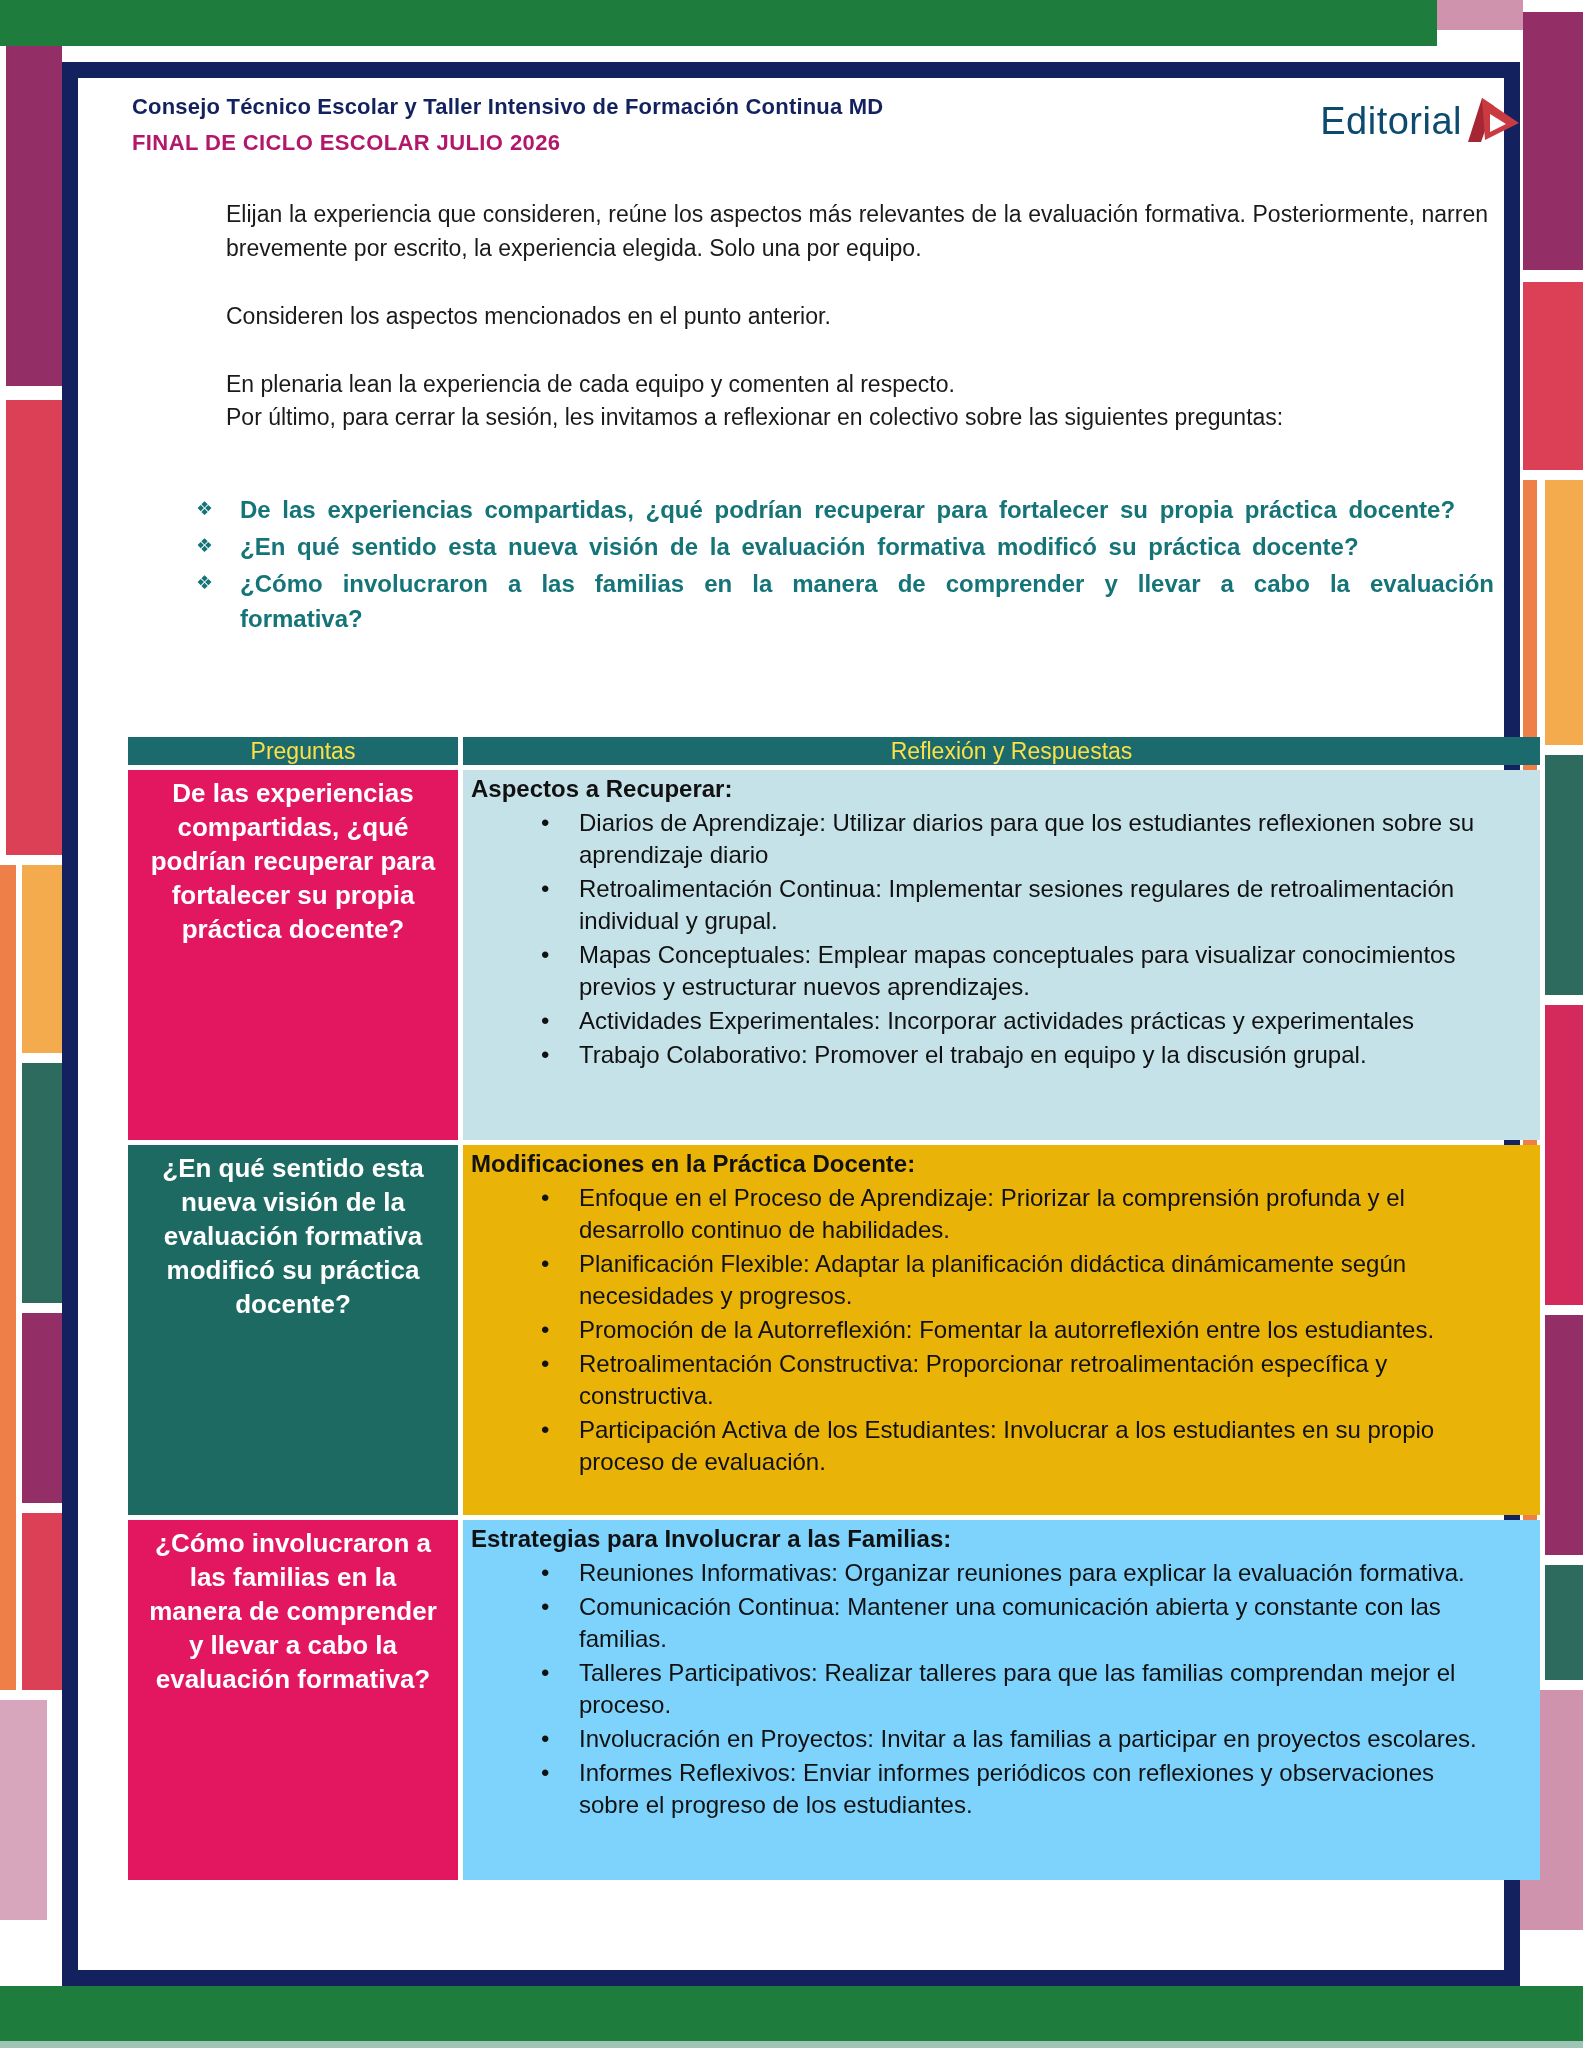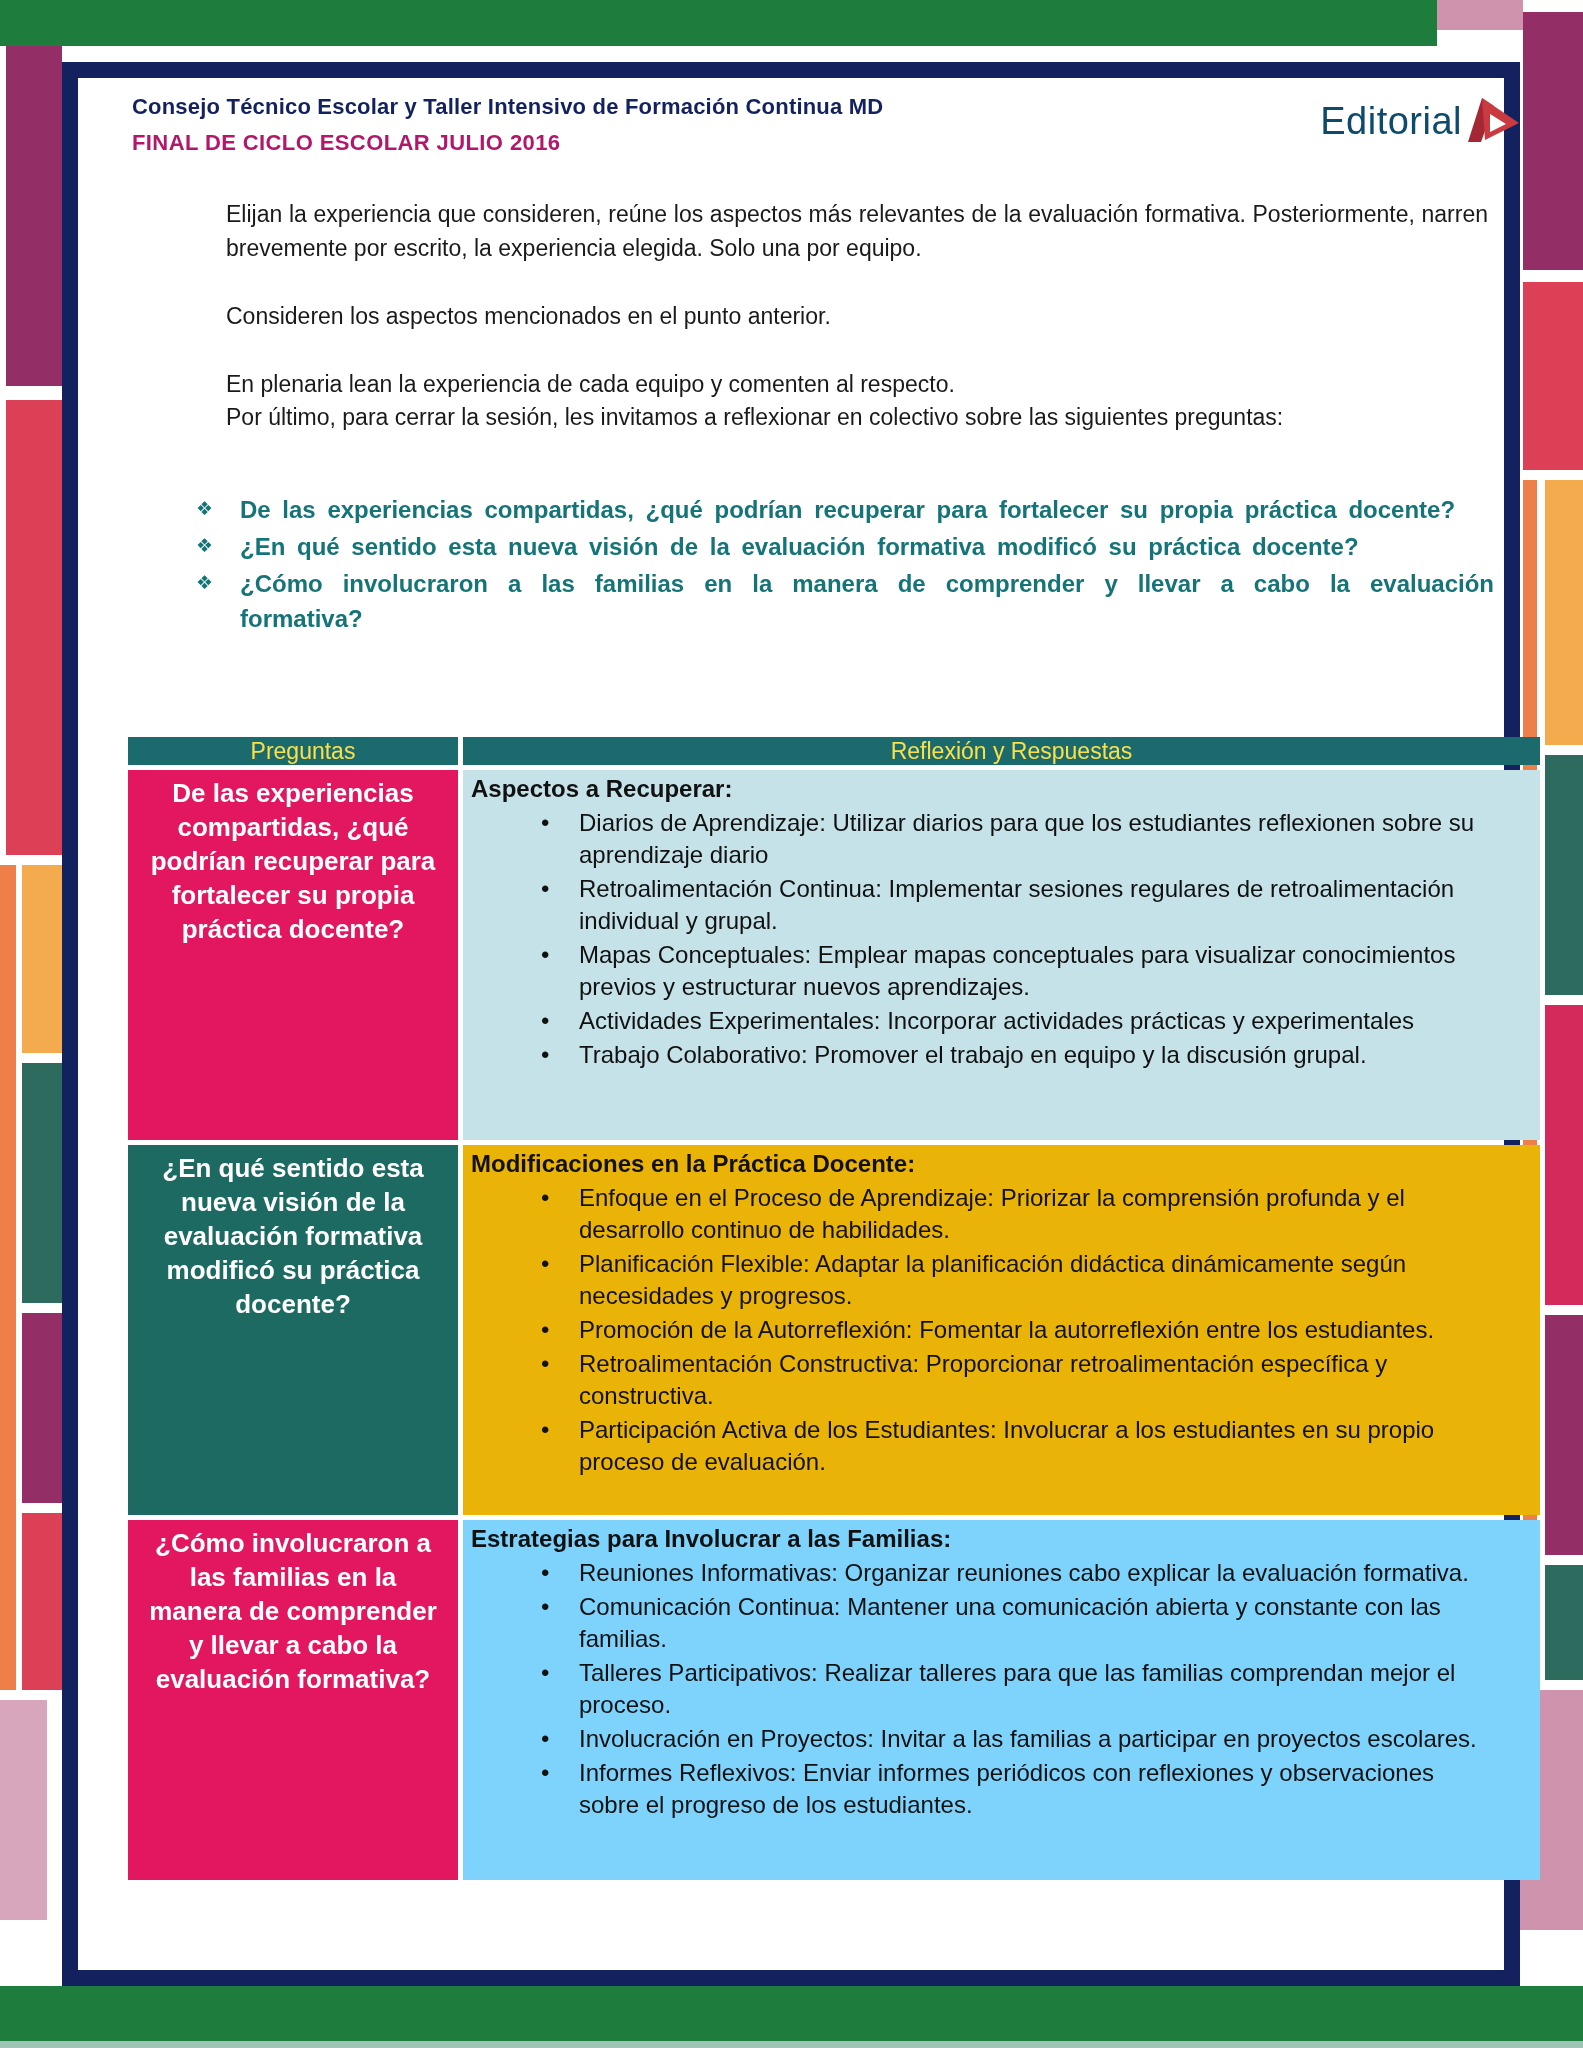--- a/index.html
+++ b/index.html
@@ -85,21 +85,21 @@
   <div class="tile" style="left:1545px;top:1565px;width:38px;height:115px;background:#2d6b5e;"></div>
   <div class="tile" style="left:1516px;top:1690px;width:67px;height:240px;background:#cf93ad;"></div>
 
   <div class="green-bottom"></div>
   <div class="mint-strip"></div>
 
   <div class="frame">
     <div class="frame-inner">
 
       <div class="title1">Consejo Técnico Escolar y Taller Intensivo de Formación Continua MD</div>
-      <div class="title2">FINAL DE CICLO ESCOLAR JULIO 2016</div>
+      <div class="title2">FINAL DE CICLO ESCOLAR JULIO 2026</div>
 
       <div class="logo">
         <span class="logo-text">Editorial</span>
         <span>
           <svg width="56" height="50" viewBox="0 0 56 50">
             <polygon points="2,48 16,4 28,12 15,48" fill="#a62734"></polygon>
             <polygon points="16,4 53,29 19,46" fill="#c93a41"></polygon>
             <polygon points="24,20 40,30 24,38" fill="#ffffff"></polygon>
           </svg>
         </span>
@@ -150,21 +150,21 @@
             <li><span class="dot">•</span><span>Promoción de la Autorreflexión: Fomentar la autorreflexión entre los estudiantes.</span></li>
             <li><span class="dot">•</span><span>Retroalimentación Constructiva: Proporcionar retroalimentación específica y constructiva.</span></li>
             <li><span class="dot">•</span><span>Participación Activa de los Estudiantes: Involucrar a los estudiantes en su propio proceso de evaluación.</span></li>
           </ul>
         </div>
 
         <div class="qcell pink">¿Cómo involucraron a las familias en la manera de comprender y llevar a cabo la evaluación formativa?</div>
         <div class="acell blue3">
           <div class="atitle">Estrategias para Involucrar a las Familias:</div>
           <ul>
-            <li><span class="dot">•</span><span>Reuniones Informativas: Organizar reuniones cabo explicar la evaluación formativa.</span></li>
+            <li><span class="dot">•</span><span>Reuniones Informativas: Organizar reuniones para explicar la evaluación formativa.</span></li>
             <li><span class="dot">•</span><span>Comunicación Continua: Mantener una comunicación abierta y constante con las familias.</span></li>
             <li><span class="dot">•</span><span>Talleres Participativos: Realizar talleres para que las familias comprendan mejor el proceso.</span></li>
             <li><span class="dot">•</span><span>Involucración en Proyectos: Invitar a las familias a participar en proyectos escolares.</span></li>
             <li><span class="dot">•</span><span>Informes Reflexivos: Enviar informes periódicos con reflexiones y observaciones sobre el progreso de los estudiantes.</span></li>
           </ul>
         </div>
       </div>
 
     </div>
   </div>

